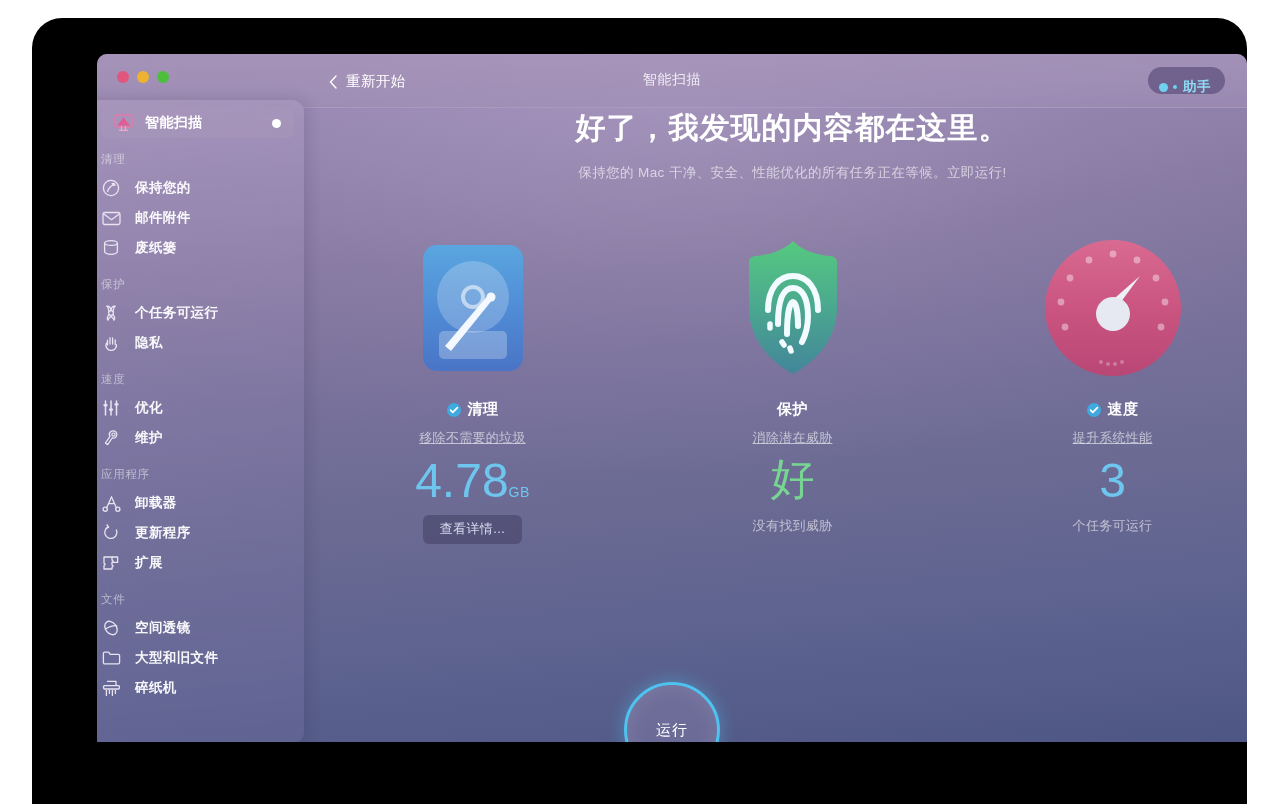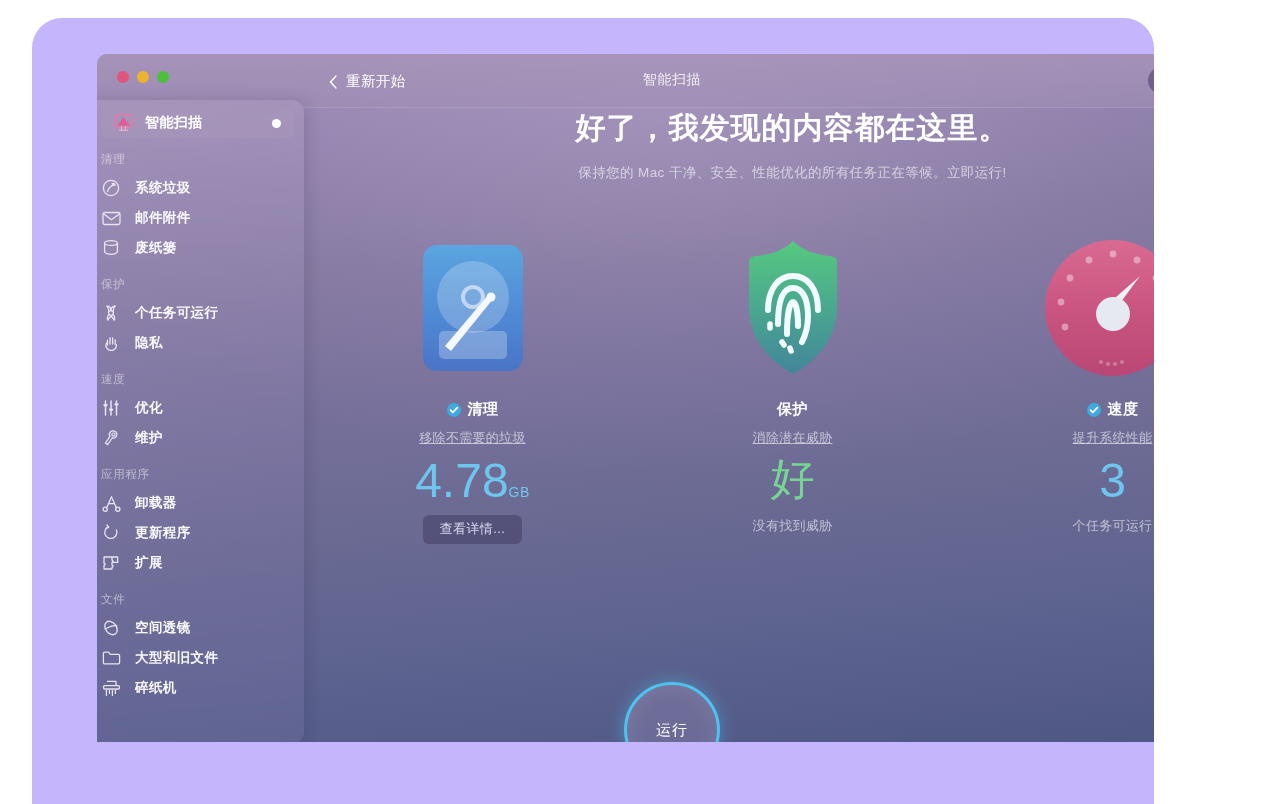--- a/index.html
+++ b/index.html
@@ -9,22 +9,22 @@
     background: #ffffff;
     font-family: "Liberation Sans", "DejaVu Sans", sans-serif;
     overflow: hidden;
     position: relative;
   }
 
   
   .bezel {
     position: absolute;
     left: 32px; top: 18px;
-    width: 1122px; height: 786px;
-    background: #c4b5fd;
+    width: 1215px; height: 786px;
+    background: #000000;
     border-radius: 30px 30px 0 0;
     overflow: hidden;
   }
 
   
   .window {
     position: absolute;
     left: 65px; top: 36px;
     width: 1150px; height: 688px;
     border-radius: 10px 10px 0 0;
@@ -438,21 +438,21 @@
           <div class="sb-head">清理</div>
 
           <div class="sb-item">
             <span class="sb-ico">
               <svg width="18" height="18" viewBox="0 0 18 18">
                   <circle cx="9" cy="9" r="7.6" fill="none" stroke="#e8e4f2" stroke-width="1.3"></circle>
                   <path d="M5.5 12.5 C6.5 9 8.5 7 11.5 5.8" fill="none" stroke="#e8e4f2" stroke-width="1.3" stroke-linecap="round"></path>
                   <path d="M10.2 4.6 C11.8 4 12.8 4.6 13 6.2 C11.6 6.6 10.6 6 10.2 4.6 Z" fill="none" stroke="#e8e4f2" stroke-width="1.2"></path>
                 </svg>
             </span>
-            <span class="sb-lbl">系统垃圾</span>
+            <span class="sb-lbl">保持您的</span>
           </div>
 
           <div class="sb-item">
             <span class="sb-ico">
               <svg width="19" height="15" viewBox="0 0 19 15">
                   <rect x="1" y="1.5" width="17" height="12" rx="1.8" fill="none" stroke="#e8e4f2" stroke-width="1.3"></rect>
                   <path d="M1.8 3 L9.5 8.8 L17.2 3" fill="none" stroke="#e8e4f2" stroke-width="1.3" stroke-linecap="round"></path>
                 </svg>
             </span>
             <span class="sb-lbl">邮件附件</span>

